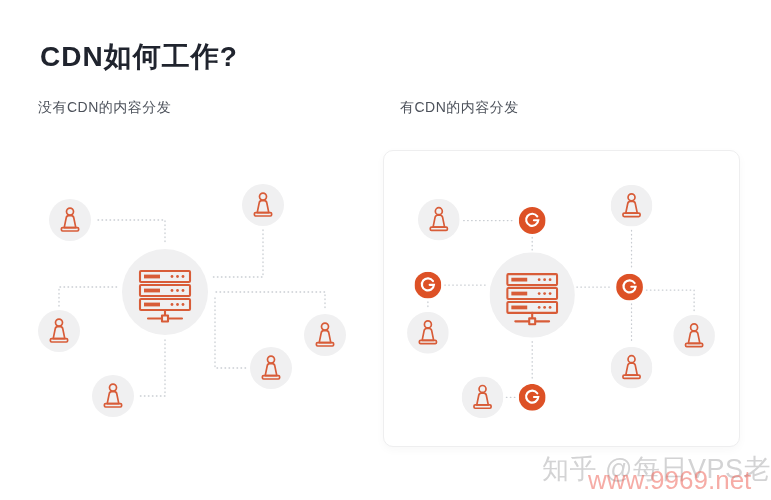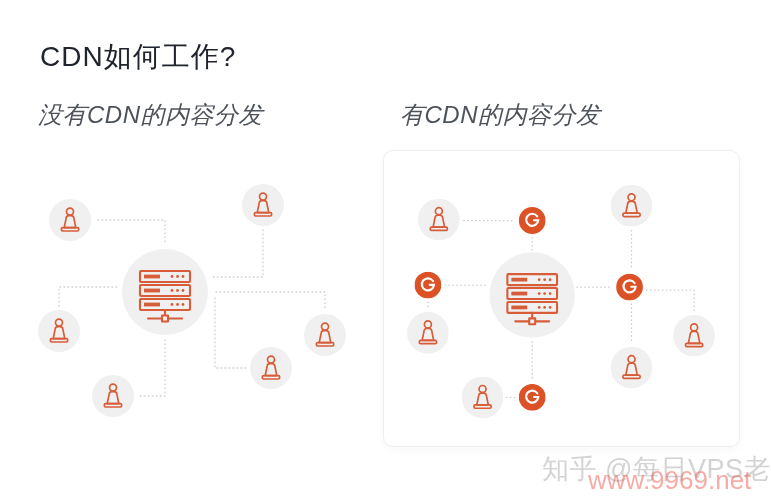--- a/index.html
+++ b/index.html
@@ -17,28 +17,27 @@
   html,body{width:771px;height:500px;}
   body{
     position:relative;
     width:771px;height:500px;
     background:#ffffff;
     font-family:"Liberation Sans","DejaVu Sans",sans-serif;
     overflow:hidden;
   }
   .page-title{
     position:absolute;left:40px;top:38px;
-    font-size:28px;font-weight:400;color:var(--title);
+    font-size:28px;font-weight:700;color:var(--title);
     letter-spacing:1px;
   }
   .diagram-label{
     position:absolute;top:99px;
-    font-size:24px;font-weight:400;color:var(--subtitle);
+    font-size:14px;font-weight:400;color:var(--subtitle);
     letter-spacing:0.5px;
-    font-style:italic;
   }
   .diagram-label.left{left:38px;}
   .diagram-label.right{left:400px;}
   .diagram{
     position:absolute;
   }
   .diagram.left{left:20px;top:180px;width:330px;height:250px;}
   .diagram.right{
     left:383px;top:150px;width:357px;height:297px;
     background:#fff;

